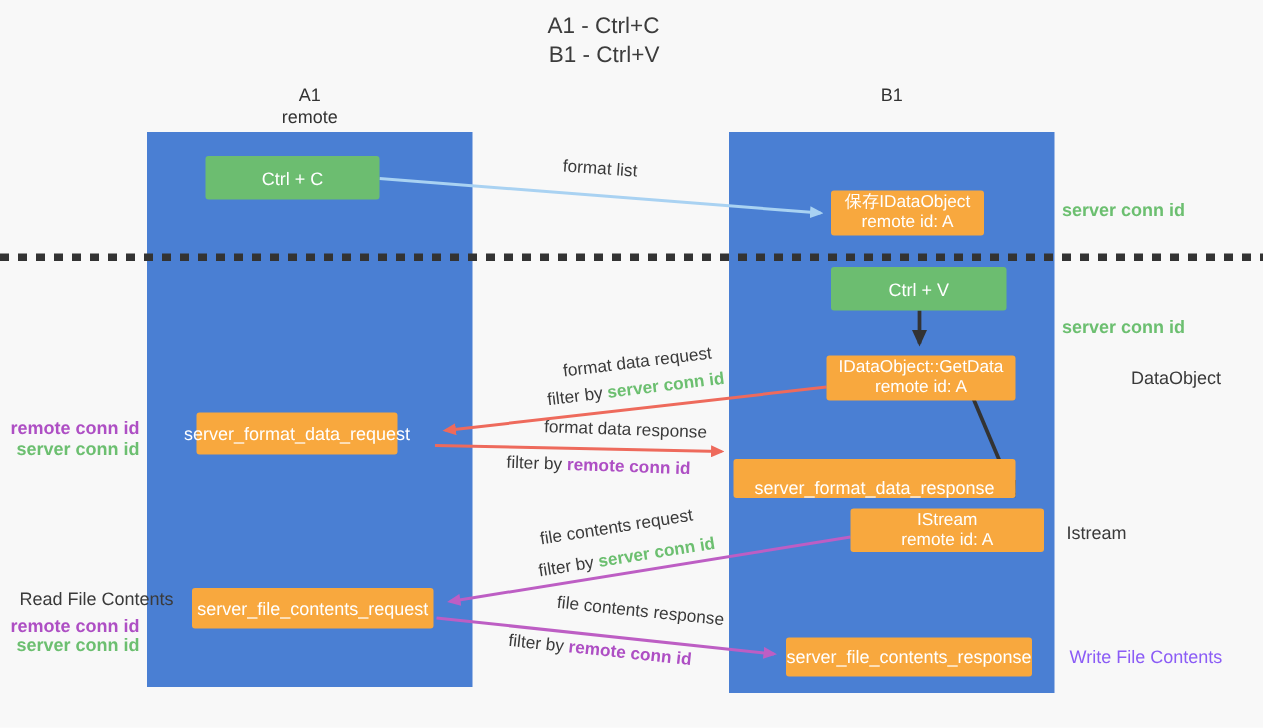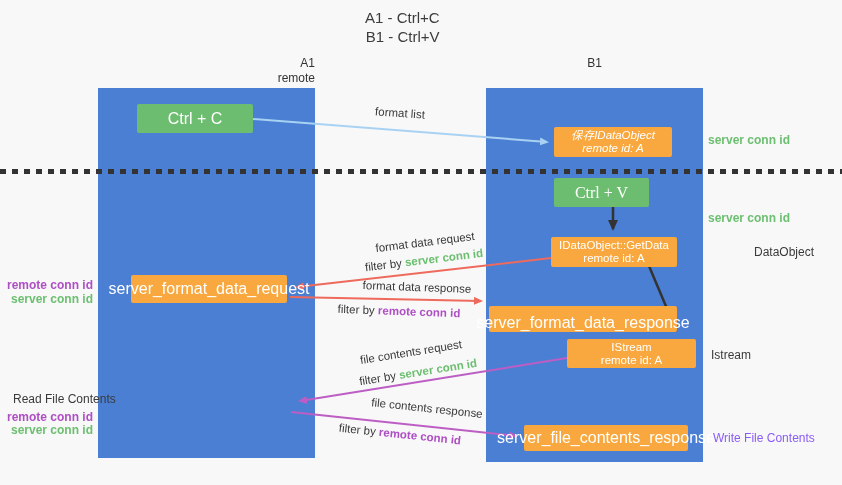--- a/index.html
+++ b/index.html
@@ -8,42 +8,42 @@
     font-family:"Liberation Sans",sans-serif;overflow:hidden;color:#3a3a3a;
   }
   .title{
     position:absolute;left:365px;top:8px;font-size:15px;line-height:19px;
     color:#3c3c3c;text-align:right;white-space:nowrap;
   }
   .lane-header{
     position:absolute;top:56px;width:217px;text-align:center;
     font-size:12px;line-height:15px;color:#333;
   }
-  .lh-left{left:98px;text-align:right;}
+  .lh-left{left:98px;}
   .lh-right{left:486px;}
   .lane{position:absolute;top:88px;width:217px;background:#4a7fd3;}
   .lane-left{left:98px;height:370px;}
   .lane-right{left:486px;height:374px;}
   .dotted{
     position:absolute;left:0;top:169px;width:842px;height:5px;
     background:repeating-linear-gradient(90deg,#333 0 6px,transparent 6px 12px);
   }
   svg.arrows{position:absolute;left:0;top:0;pointer-events:none;}
   .node{
     position:absolute;display:flex;align-items:center;justify-content:center;
-    color:#fff;font-size:16px;text-align:center;border-radius:2px;white-space:nowrap;
+    color:#fff;font-size:12px;text-align:center;border-radius:2px;white-space:nowrap;
   }
   .node.two{flex-direction:column;font-size:11.5px;line-height:13px;}
   .green-box{background:#6cbd70;}
   .orange-box{background:#f8a83e;}
   .n-ctrlc{left:137px;top:104px;width:116px;height:29px;}
-  .n-save{left:554px;top:127px;width:118px;height:30px;font-style:italic;}
-  .n-ctrlv{left:554px;top:178px;width:95px;height:29px;font-family:Liberation Serif, serif;}
+  .n-save{left:554px;top:127px;width:102px;height:30px;}
+  .n-ctrlv{left:554px;top:178px;width:117px;height:29px;}
   .n-getdata{left:551px;top:237px;width:126px;height:30px;}
-  .n-fdreq{left:131px;top:275px;width:156px;height:28px;}
+  .n-fdreq{left:131px;top:275px;width:134px;height:28px;}
   .n-fdresp{left:489px;top:306px;width:188px;height:26px;align-items:flex-end;}
   .n-istream{left:567px;top:339px;width:129px;height:29px;}
   .n-fcreq{left:128px;top:392px;width:161px;height:27px;}
   .n-fcresp{left:524px;top:425px;width:164px;height:26px;}
   .al{
     position:absolute;font-size:11.5px;color:#3a3a3a;text-align:center;
     white-space:nowrap;transform-origin:center;
   }
   .al-format-list{left:350px;top:107px;width:100px;transform:rotate(4deg);}
   .al-fdreq{left:355px;top:236px;width:140px;transform:rotate(-7deg);}
@@ -140,20 +140,23 @@
 
   <div class="node orange-box n-fdresp">
     <span>server_format_data_response</span>
   </div>
 
   <div class="node orange-box two n-istream">
     <span>IStream</span>
     <span>remote id: A</span>
   </div>
 
+  <div class="node orange-box n-fcreq">
+    <span>server_file_contents_request</span>
+  </div>
 
   <div class="node orange-box n-fcresp">
     <span>server_file_contents_response</span>
   </div>
 
   <div class="al al-format-list">format list</div>
 
   <div class="al al-fdreq">format data request</div>
   <div class="al al-fdreq-filter">
     <span>filter by</span>

